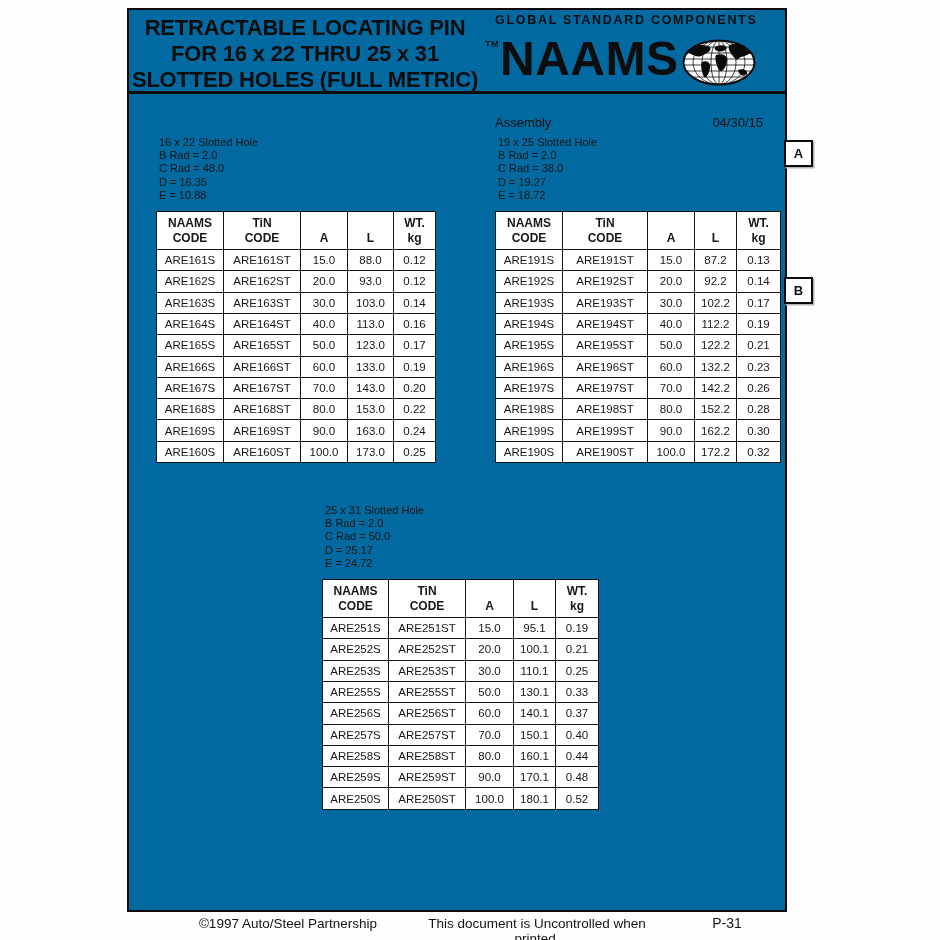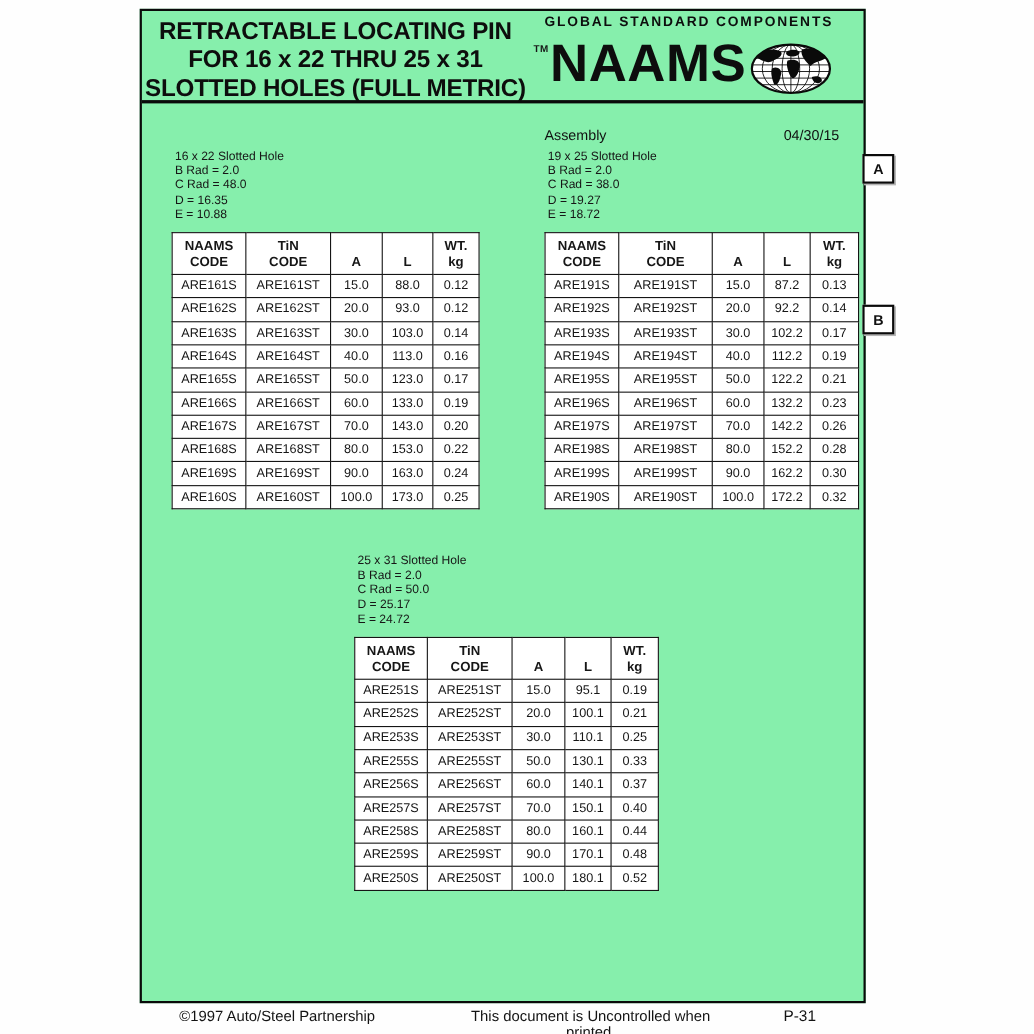--- a/index.html
+++ b/index.html
@@ -19,21 +19,21 @@
     background: #fefefe;
     overflow: hidden;
   }
   .doc {
     position: absolute;
     left: 127px;
     top: 8px;
     width: 656px;
     height: 900px;
     border: 2px solid #0a0a0a;
-    background: #86efac;
+    background: #0369a1;
   }
   
   .header {
     position: absolute;
     left: 0; top: 0;
     width: 100%;
     height: 84px;
     border-bottom: 3px solid #0a0a0a;
     display: flex;
     box-sizing: border-box;
@@ -162,21 +162,21 @@
   .footer {
     position: absolute;
     left: 127px;
     top: 915px;
     width: 660px;
     display: flex;
     align-items: baseline;
     font-size: 13.5px;
     color: #131313;
   }
-  .footer .f-left  { width: 250px; text-align: center; }
+  .footer .f-left  { width: 250px; text-align: right; }
   .footer .f-mid   { flex: 1; text-align: center; padding-left: 30px; }
   .footer .f-right { width: 120px; text-align: center; font-size: 14px; }
 </style>
 </head>
 <body>
 
 <div class="page">
 
   <div class="doc">
 

